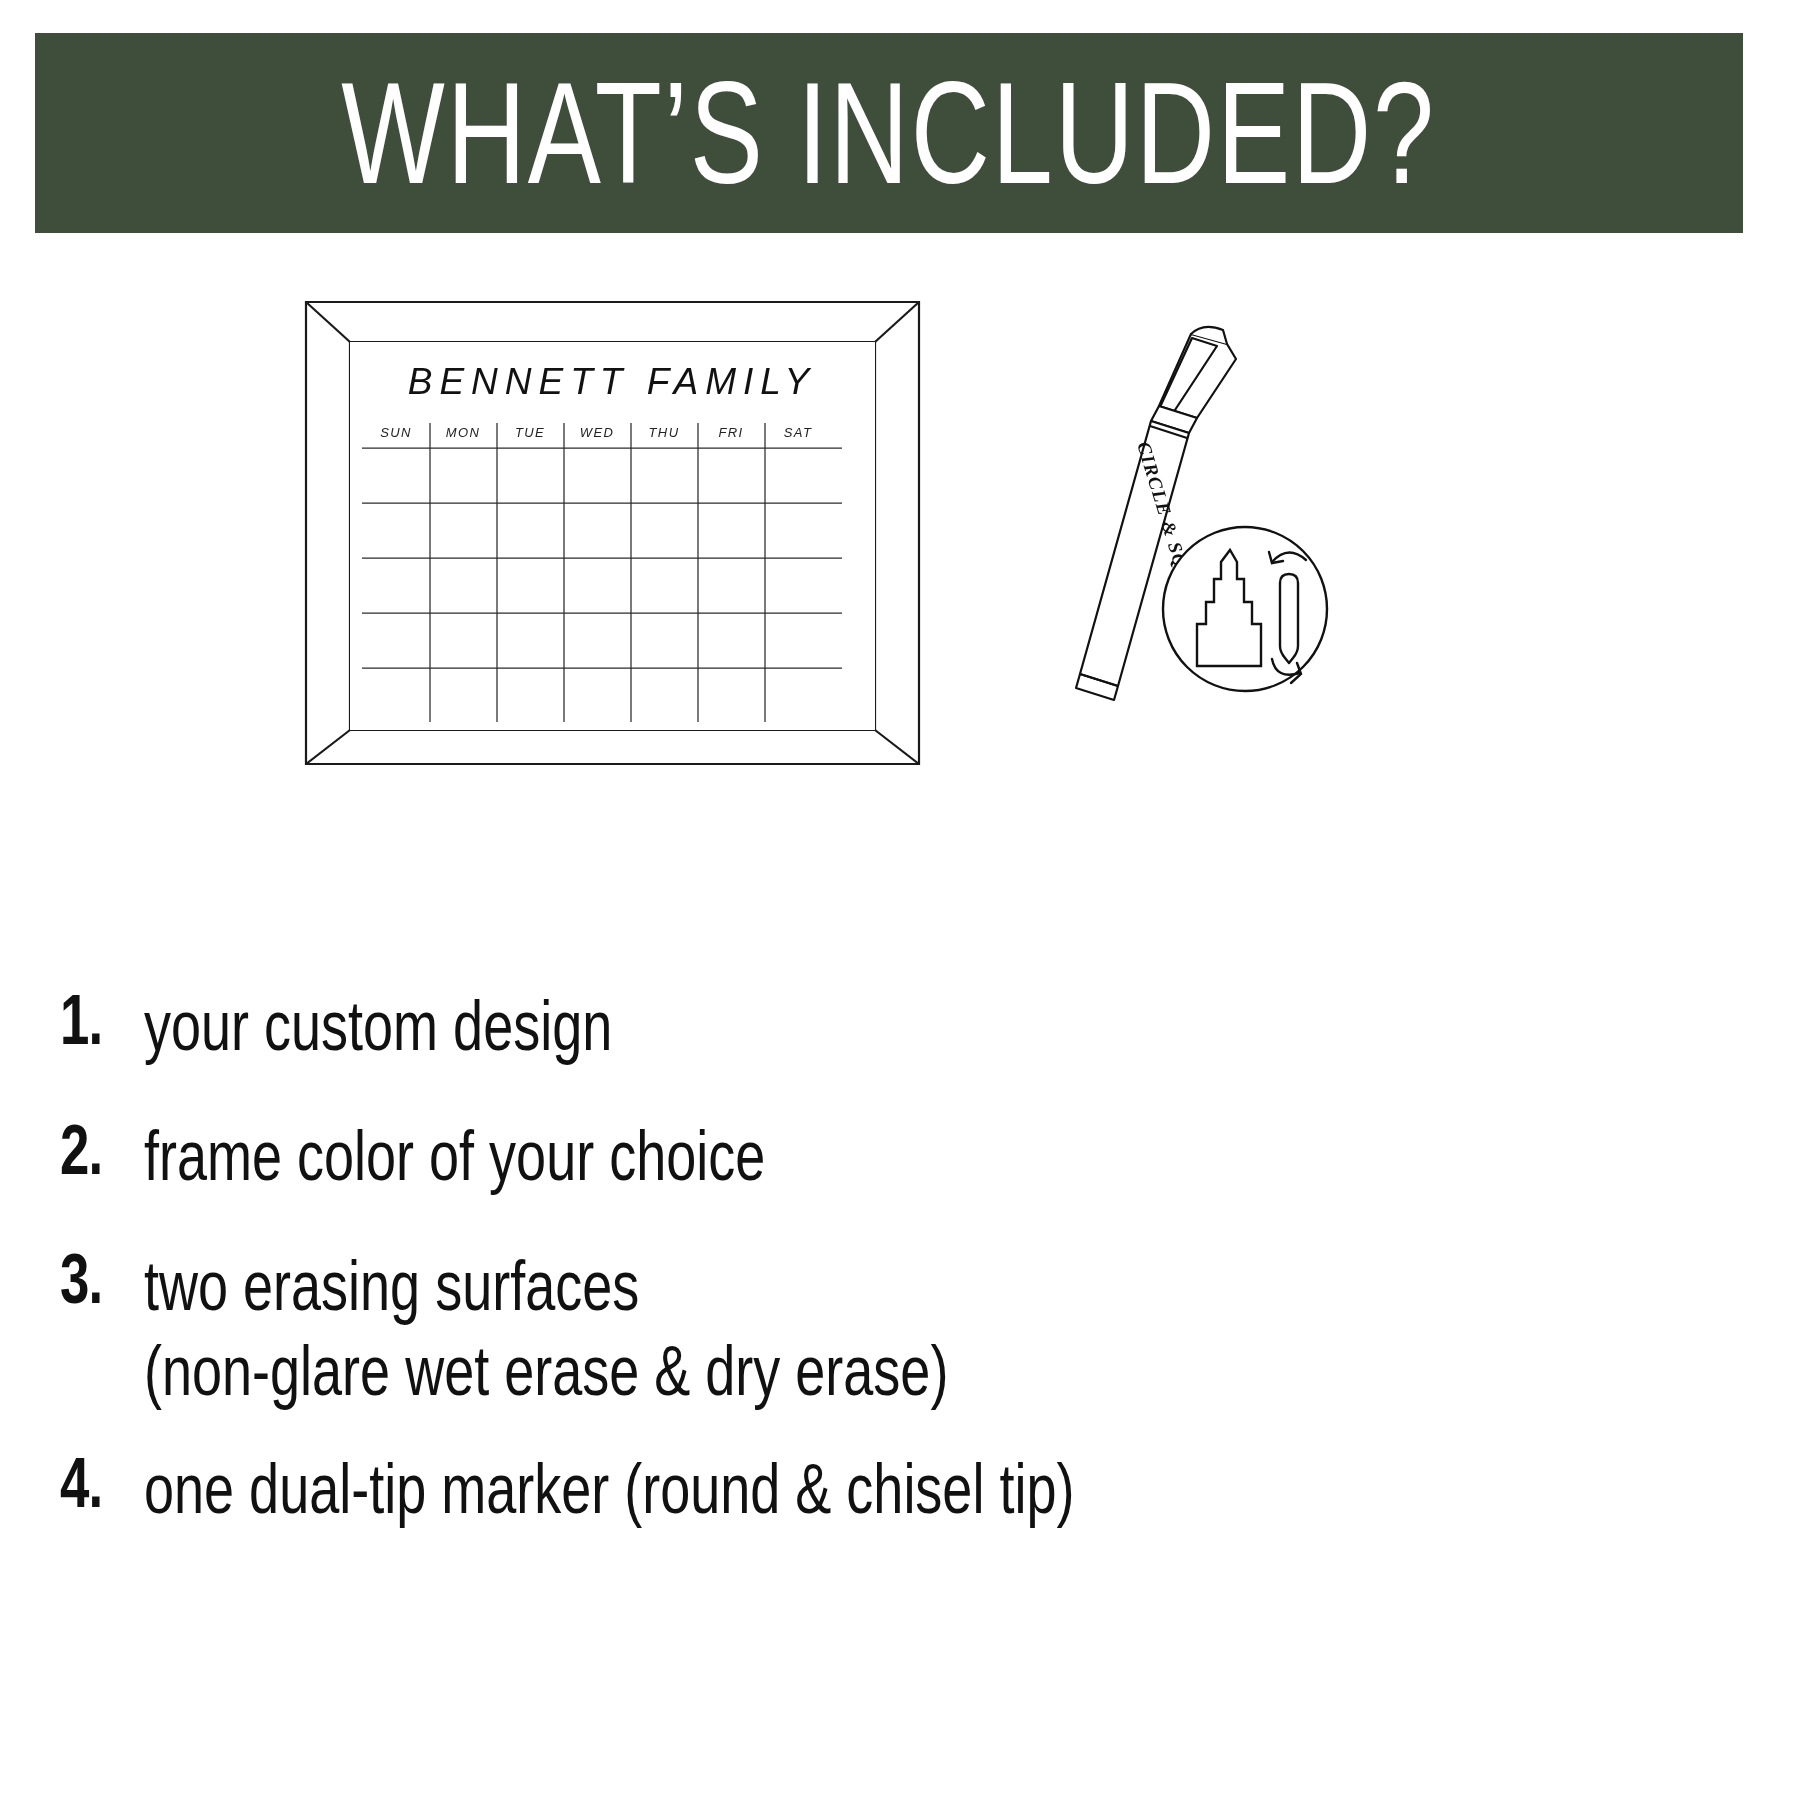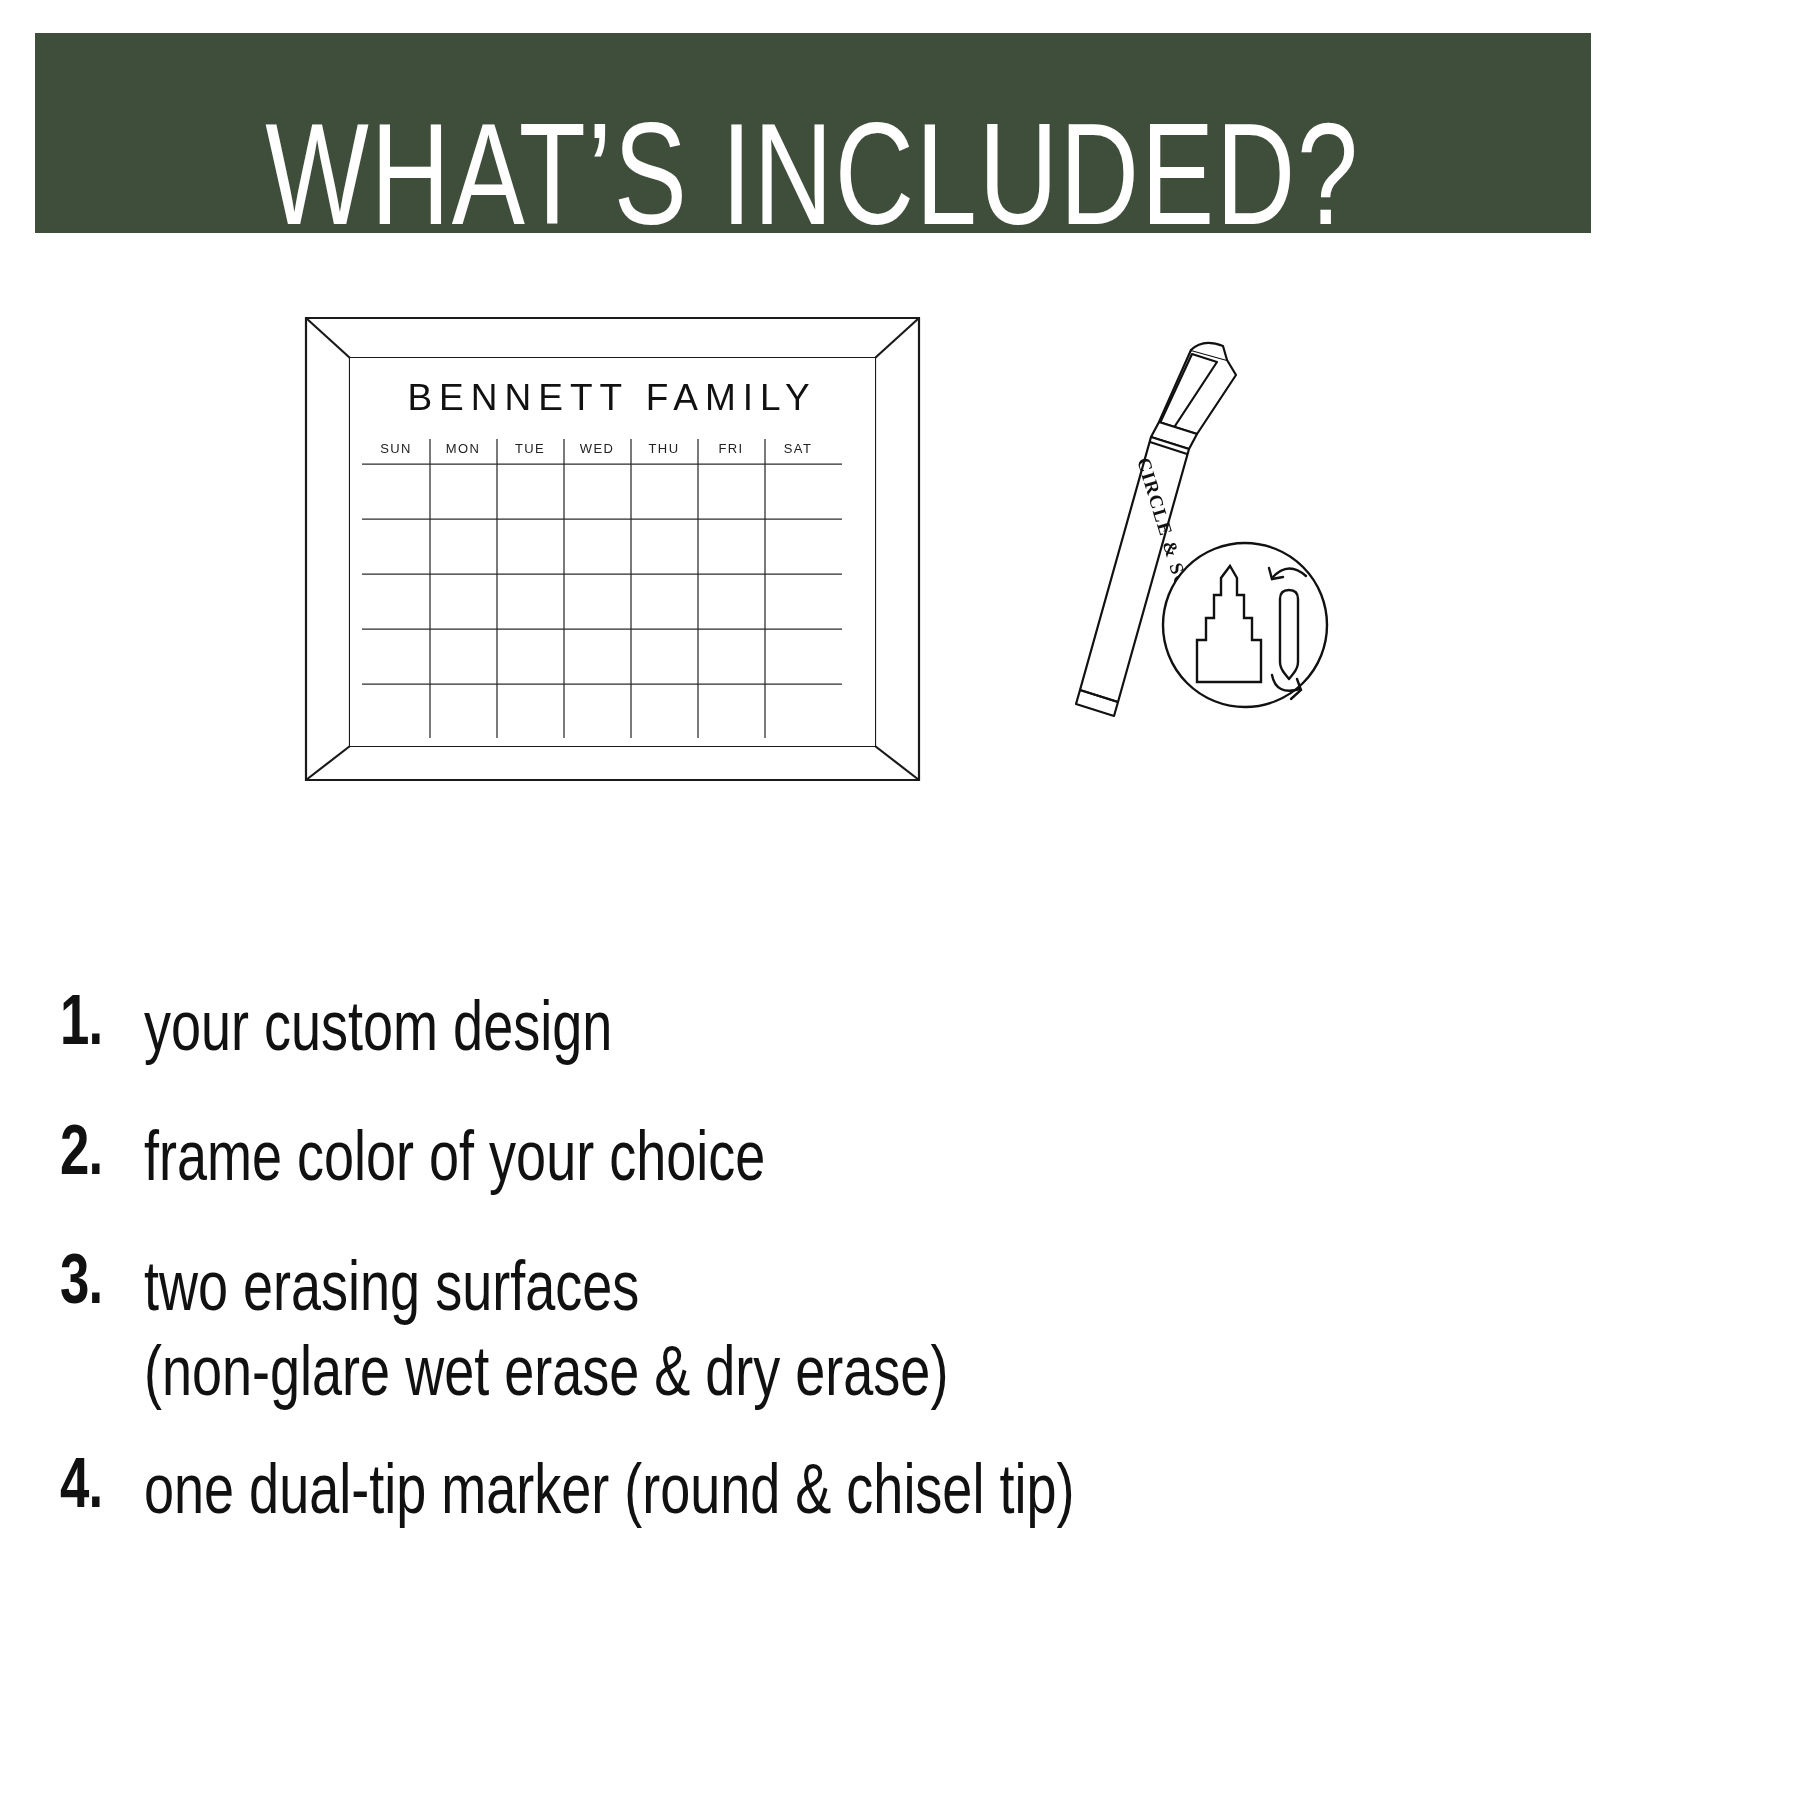--- a/index.html
+++ b/index.html
@@ -17,47 +17,48 @@
     width: 1800px;
     height: 1800px;
     background: #ffffff;
   }
 
   
   #header-banner {
     position: absolute;
     left: 35px;
     top: 33px;
-    width: 1556px;
+    width: 1708px;
     height: 200px;
     background: #3F4E3A;
     display: flex;
-    align-items: flex-end;
+    align-items: center;
     justify-content: center;
   }
 
   #header-title {
     color: #ffffff;
     font-family: "Liberation Sans", sans-serif;
     font-size: 118px;
     font-weight: 300;
     letter-spacing: 2px;
     line-height: 1;
     transform: scaleY(1.22) scaleX(0.93);
     transform-origin: center center;
     white-space: nowrap;
   }
 
   
   #illustration-row {
     position: absolute;
     left: 0;
-    top: 290px;
+    top: 274px;
     width: 1456px;
     height: 530px;
+    font-style: italic;
   }
 
   #calendar-board {
     position: absolute;
     left: 300px;
     top: 16px;
     width: 625px;
     height: 486px;
   }
 

